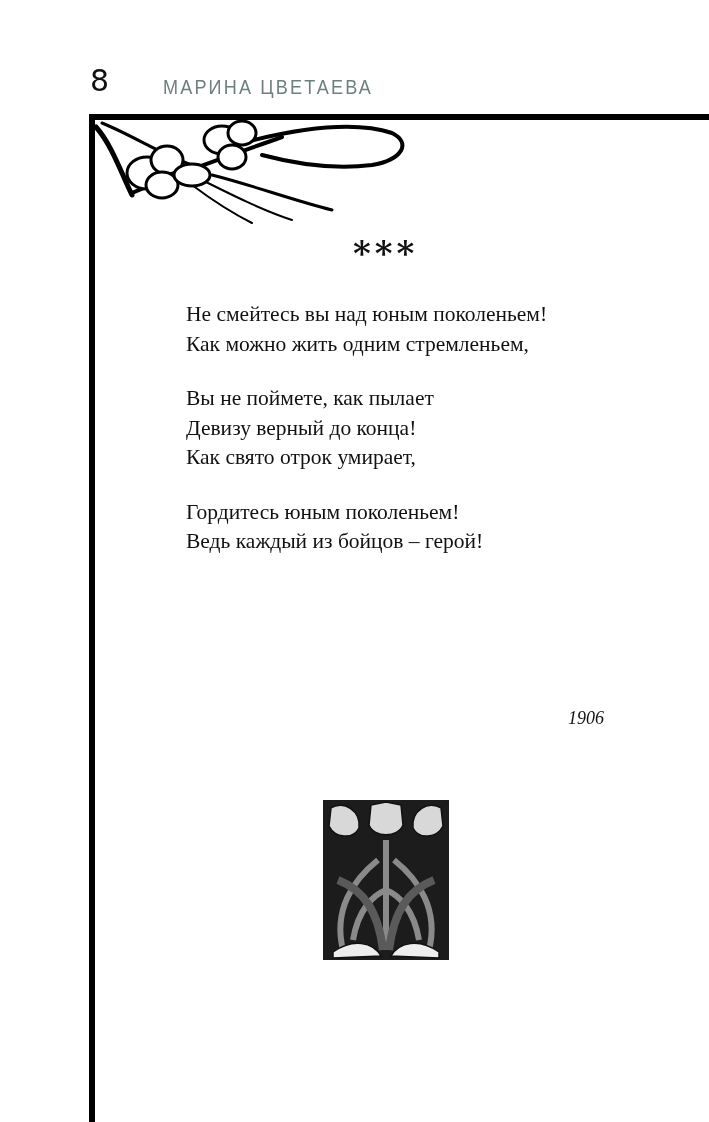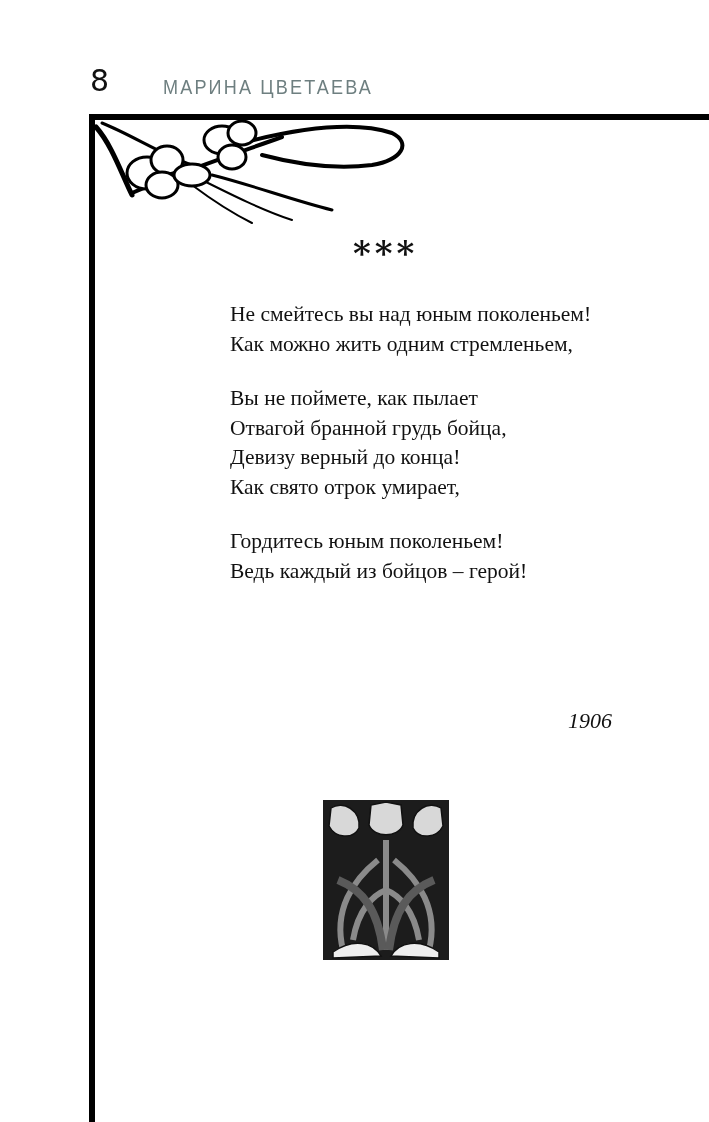--- a/index.html
+++ b/index.html
@@ -5,22 +5,22 @@
   html, body { margin:0; padding:0; background:#ffffff; }
   body { width:709px; height:1122px; position:relative; overflow:hidden; }
   .page-number { position:absolute; left:90px; top:66px; font-family:"DejaVu Sans", sans-serif; font-size:30px; color:#111; line-height:1; }
   .running-head { position:absolute; left:163px; top:76px; font-family:"Liberation Sans", sans-serif; font-size:21px; letter-spacing:2.5px; color:#6e7f80; line-height:1; transform:scaleX(0.86); transform-origin:left center; }
   .frame-top { position:absolute; left:93px; top:114px; width:616px; height:6px; background:#000; }
   .frame-left { position:absolute; left:89px; top:114px; width:6px; height:1008px; background:#000; }
   .corner-ornament { position:absolute; left:92px; top:115px; width:330px; height:110px; }
   .stars { position:absolute; left:353px; top:236px; font-family:"DejaVu Serif", serif; font-size:34px; font-weight:bold; letter-spacing:4px; color:#111; line-height:1; }
   .poem { position:absolute; left:186px; top:300px; font-family:"Liberation Serif", serif; font-size:21.5px; color:#111; }
   .stanza { margin:0 0 25px 0; }
-  .line { display:block; height:29.5px; line-height:29.5px; white-space:nowrap;margin-left:44px; }
-  .year { position:absolute; left:568px; top:708px; font-family:"Liberation Serif", serif; font-style:italic; font-size:22px; color:#111; }
+  .line { display:block; height:29.5px; line-height:29.5px; white-space:nowrap; }
+  .year { position:absolute; left:568px; top:708px; font-family:"Liberation Serif", serif; font-style:italic; font-size:18px; color:#111; }
   .tail-ornament { position:absolute; left:323px; top:800px; width:126px; height:160px; }
 </style>
 </head>
 <body>
 
 <div class="page-number">8</div>
 <div class="running-head">МАРИНА ЦВЕТАЕВА</div>
 
 <div class="frame-top"></div>
 <div class="frame-left"></div>
@@ -48,21 +48,20 @@
 
 <div class="stars">***</div>
 
 <div class="poem">
   <div class="stanza">
     <span class="line">Не смейтесь вы над юным поколеньем!</span>
     <span class="line">Как можно жить одним стремленьем,</span>
   </div>
   <div class="stanza">
     <span class="line">Вы не поймете, как пылает</span>
-    <span class="line">Отвагой бранной грудь бойца,</span>
     <span class="line">Девизу верный до конца!</span>
     <span class="line">Как свято отрок умирает,</span>
   </div>
   <div class="stanza">
     <span class="line">Гордитесь юным поколеньем!</span>
     <span class="line">Ведь каждый из бойцов – герой!</span>
   </div>
 </div>
 
 <div class="year">1906</div>

